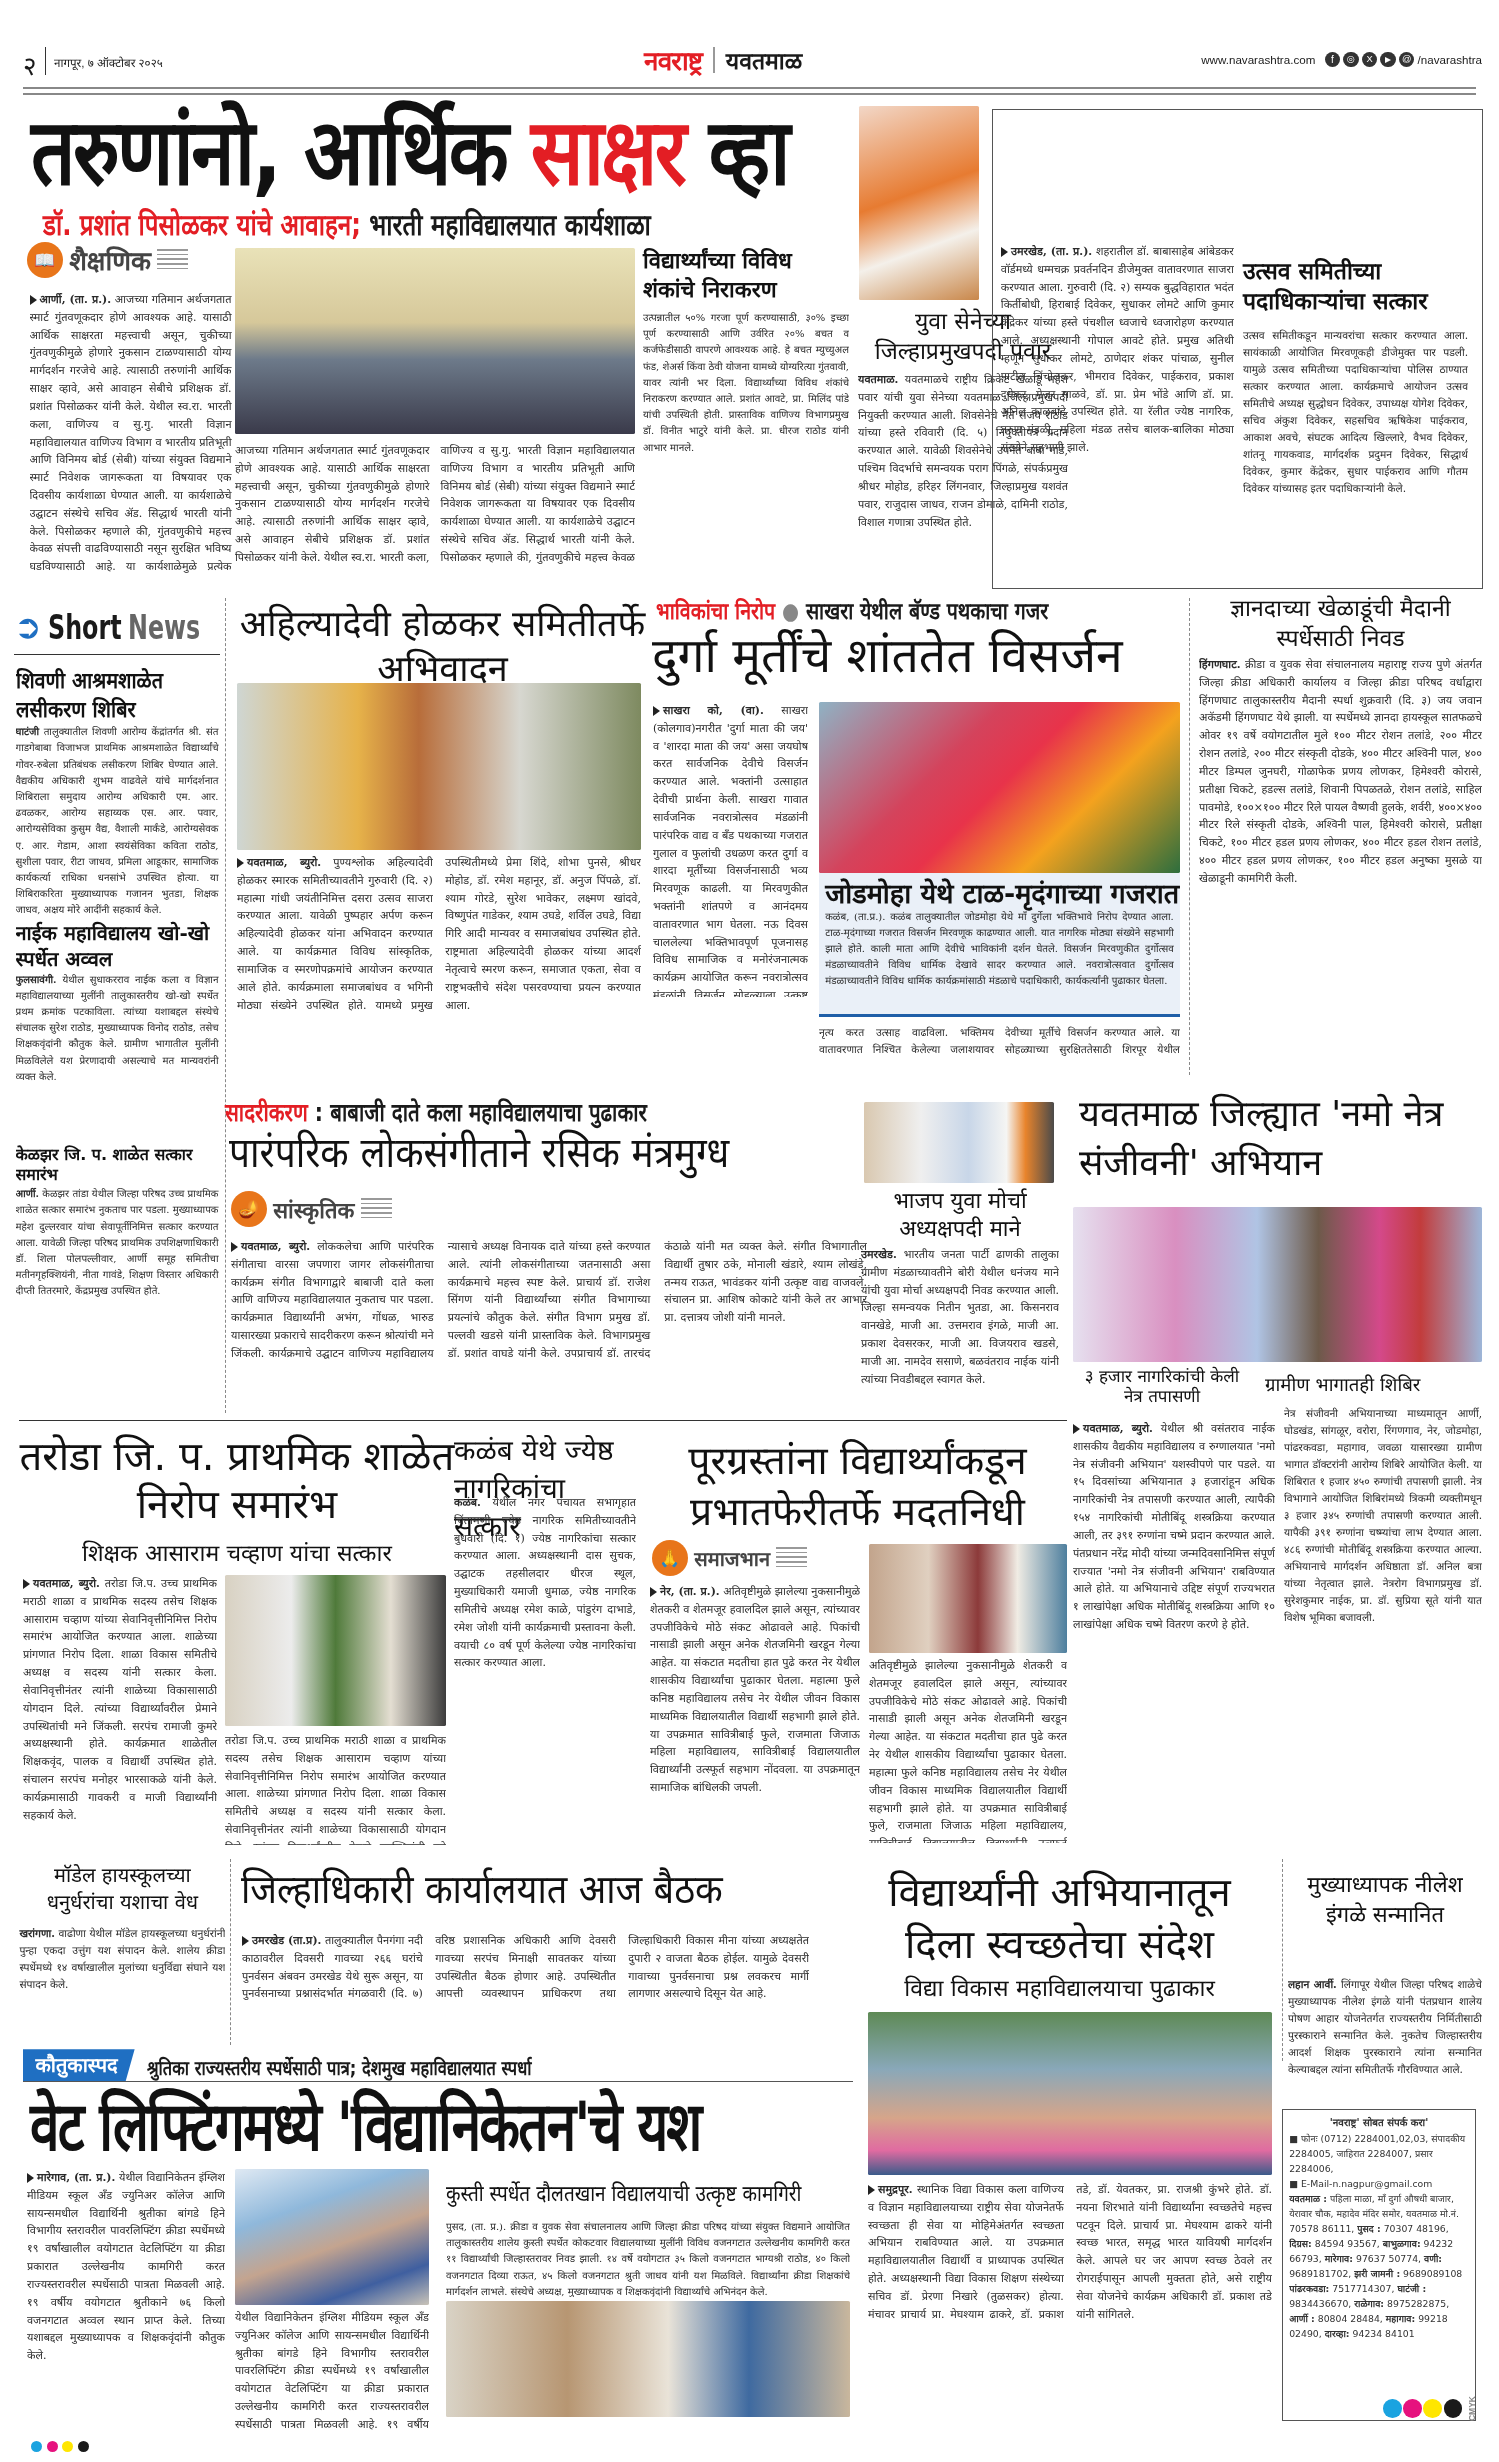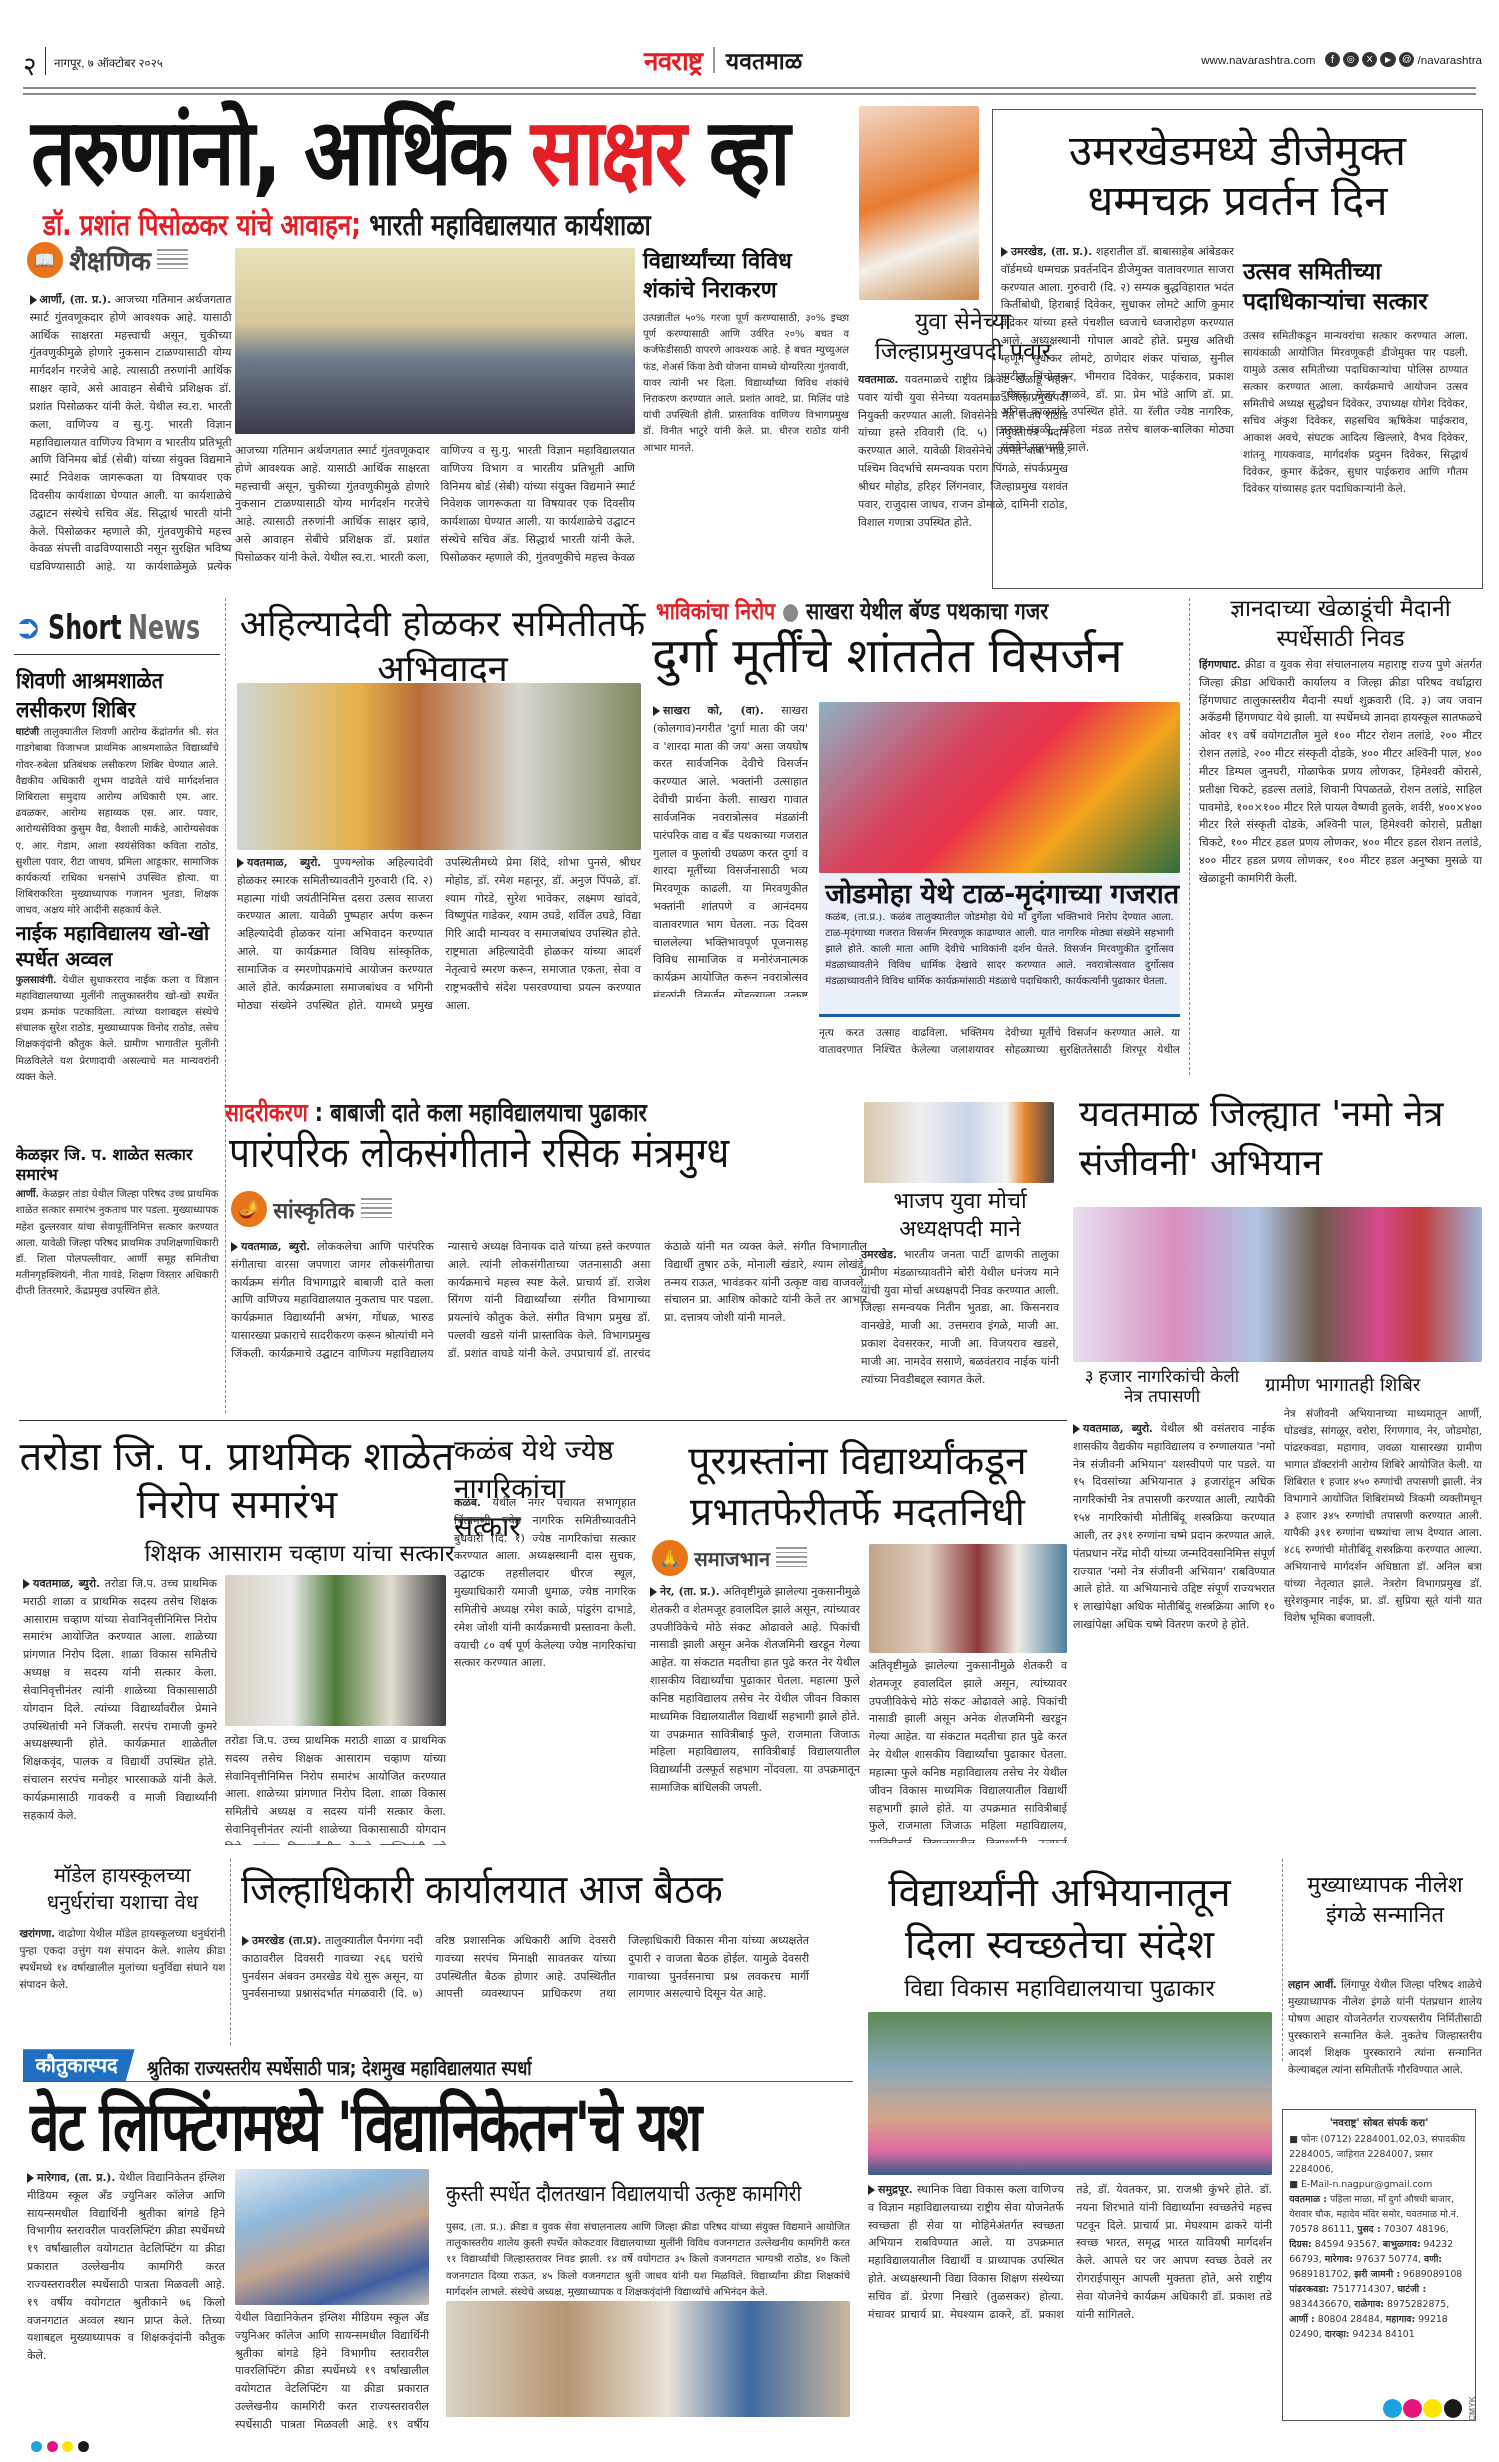--- a/index.html
+++ b/index.html
@@ -66,21 +66,20 @@
   <span>उत्पन्नातील ५०% गरजा पूर्ण करण्यासाठी, ३०% इच्छा पूर्ण करण्यासाठी आणि उर्वरित २०% बचत व कर्जफेडीसाठी वापरणे आवश्यक आहे. हे बचत म्युच्युअल फंड, शेअर्स किंवा ठेवी योजना यामध्ये योग्यरित्या गुंतवावी, यावर त्यांनी भर दिला. विद्यार्थ्यांच्या विविध शंकांचे निराकरण करण्यात आले. प्रशांत आवटे, प्रा. मिलिंद पांडे यांची उपस्थिती होती. प्रास्ताविक वाणिज्य विभागप्रमुख डॉ. विनीत भाटुरे यांनी केले. प्रा. धीरज राठोड यांनी आभार मानले.</span>
 </div>
 
 <div class="abs photo" style="left:859px;top:106px;width:120px;height:194px;background:linear-gradient(160deg,#f2d7c7 0%,#e77b31 45%,#f4f0ea 70%,#c9874a 100%)"></div>
 <div class="abs hls" style="left:858px;top:307px;width:210px;font-size:23px;text-align:center;line-height:1.3;font-weight:normal">युवा सेनेच्या जिल्हाप्रमुखपदी पवार</div>
 <div class="abs body" style="left:858px;top:371px;width:210px;height:210px;overflow:hidden">
   <b>यवतमाळ.</b> <span>यवतमाळचे राष्ट्रीय क्रिकेट खेळाडू महेश पवार यांची युवा सेनेच्या यवतमाळ जिल्हाप्रमुखपदी नियुक्ती करण्यात आली. शिवसेनेचे नेते संजय राठोड यांच्या हस्ते रविवारी (दि. ५) नियुक्तीपत्र प्रदान करण्यात आले. यावेळी शिवसेनेचे उपनेते बाबा गाडे, पश्चिम विदर्भाचे समन्वयक पराग पिंगळे, संपर्कप्रमुख श्रीधर मोहोड, हरिहर लिंगनवार, जिल्हाप्रमुख यशवंत पवार, राजुदास जाधव, राजन डोमाळे, दामिनी राठोड, विशाल गणात्रा उपस्थित होते.</span>
 </div>
 
 <div class="abs" style="left:992px;top:109px;width:491px;height:480px;border:1.6px solid #555">
-  <div class="hls" style="padding:15.5px 18.6px 7.8px;font-size:42px;text-align:center;font-weight:normal;line-height:1.2">उमरखेडमध्ये डीजेमुक्त धम्मचक्र प्रवर्तन दिन</div>
   <div class="body" style="position:absolute;left:7.8px;top:133px;width:233px;height:334px;overflow:hidden">
     <span class="tri"></span><b>उमरखेड, (ता. प्र.).</b> <span>शहरातील डॉ. बाबासाहेब आंबेडकर वॉर्डमध्ये धम्मचक्र प्रवर्तनदिन डीजेमुक्त वातावरणात साजरा करण्यात आला. गुरुवारी (दि. २) सम्यक बुद्धविहारात भदंत किर्तीबोधी, हिराबाई दिवेकर, सुधाकर लोमटे आणि कुमार केंद्रेकर यांच्या हस्ते पंचशील ध्वजाचे ध्वजारोहण करण्यात आले. अध्यक्षस्थानी गोपाल आवटे होते. प्रमुख अतिथी म्हणून सुधाकर लोमटे, ठाणेदार शंकर पांचाळ, सुनील पाटील चिंचोलकर, भीमराव दिवेकर, पाईकराव, प्रकाश दुधेकर, मेजर साळवे, डॉ. प्रा. प्रेम भोंडे आणि डॉ. प्रा. अनिल काळबांडे उपस्थित होते. या रॅलीत ज्येष्ठ नागरिक, तरुण मंडळी, महिला मंडळ तसेच बालक-बालिका मोठ्या संख्येने सहभागी झाले.</span>
   </div>
   <div class="hls" style="position:absolute;left:250px;top:147px;width:225px;font-size:23px;line-height:1.3">उत्सव समितीच्या पदाधिकाऱ्यांचा सत्कार</div>
   <div class="body" style="position:absolute;left:250px;top:217px;width:225px;height:248px;overflow:hidden;font-size:10.5px">
     <span>उत्सव समितीकडून मान्यवरांचा सत्कार करण्यात आला. सायंकाळी आयोजित मिरवणूकही डीजेमुक्त पार पडली. यामुळे उत्सव समितीच्या पदाधिकाऱ्यांचा पोलिस ठाण्यात सत्कार करण्यात आला. कार्यक्रमाचे आयोजन उत्सव समितीचे अध्यक्ष सुद्धोधन दिवेकर, उपाध्यक्ष योगेश दिवेकर, सचिव अंकुश दिवेकर, सहसचिव ऋषिकेश पाईकराव, आकाश अवचे, संघटक आदित्य खिल्लारे, वैभव दिवेकर, शांतनू गायकवाड, मार्गदर्शक प्रदुमन दिवेकर, सिद्धार्थ दिवेकर, कुमार केंद्रेकर, सुधार पाईकराव आणि गौतम दिवेकर यांच्यासह इतर पदाधिकाऱ्यांनी केले.</span>
   </div>
 </div>
 
 <div class="abs vdiv" style="left:225px;top:598px;height:815px"></div>
@@ -157,21 +156,21 @@
 <div class="abs hls" style="left:1265px;top:1374px;width:217px;font-size:18.6px;font-weight:normal">ग्रामीण भागातही शिबिर</div>
 <div class="abs body" style="left:1073px;top:1420px;width:202px;height:404px;overflow:hidden">
   <span class="tri"></span><b>यवतमाळ, ब्युरो.</b> <span>येथील श्री वसंतराव नाईक शासकीय वैद्यकीय महाविद्यालय व रुग्णालयात 'नमो नेत्र संजीवनी अभियान' यशस्वीपणे पार पडले. या १५ दिवसांच्या अभियानात ३ हजारांहून अधिक नागरिकांची नेत्र तपासणी करण्यात आली, त्यापैकी १५४ नागरिकांची मोतीबिंदू शस्त्रक्रिया करण्यात आली, तर ३९१ रुग्णांना चष्मे प्रदान करण्यात आले. पंतप्रधान नरेंद्र मोदी यांच्या जन्मदिवसानिमित्त संपूर्ण राज्यात 'नमो नेत्र संजीवनी अभियान' राबविण्यात आले होते. या अभियानाचे उद्दिष्ट संपूर्ण राज्यभरात १ लाखांपेक्षा अधिक मोतीबिंदू शस्त्रक्रिया आणि १० लाखांपेक्षा अधिक चष्मे वितरण करणे हे होते.</span>
 </div>
 <div class="abs body" style="left:1284px;top:1405px;width:198px;height:419px;overflow:hidden;font-size:10.5px">
   <span>नेत्र संजीवनी अभियानाच्या माध्यमातून आर्णी, घोडखंड, सांगळूर, वरोरा, रिंगणगाव, नेर, जोडमोहा, पांढरकवडा, महागाव, जवळा यासारख्या ग्रामीण भागात डॉक्टरांनी आरोग्य शिबिरे आयोजित केली. या शिबिरात १ हजार ४५० रुग्णांची तपासणी झाली. नेत्र विभागाने आयोजित शिबिरांमध्ये त्रिकमी व्यक्तीमधून ३ हजार ३४५ रुग्णांची तपासणी करण्यात आली. यापैकी ३९१ रुग्णांना चष्म्यांचा लाभ देण्यात आला. ४८६ रुग्णांची मोतीबिंदू शस्त्रक्रिया करण्यात आल्या. अभियानाचे मार्गदर्शन अधिष्ठाता डॉ. अनिल बत्रा यांच्या नेतृत्वात झाले. नेत्ररोग विभागप्रमुख डॉ. सुरेशकुमार नाईक, प्रा. डॉ. सुप्रिया सूते यांनी यात विशेष भूमिका बजावली.</span>
 </div>
 
 <div class="abs hdiv" style="left:19.4px;top:1420px;width:1048px"></div>
 <div class="abs hls" style="left:19.4px;top:1432px;width:435px;text-align:center;font-size:40px;font-weight:normal;line-height:1.2">तरोडा जि. प. प्राथमिक शाळेत निरोप समारंभ</div>
-<div class="abs hls" style="left:19.4px;top:1540px;width:435px;text-align:right;font-size:23px;font-weight:normal">शिक्षक आसाराम चव्हाण यांचा सत्कार</div>
+<div class="abs hls" style="left:19.4px;top:1540px;width:435px;text-align:center;font-size:23px;font-weight:normal">शिक्षक आसाराम चव्हाण यांचा सत्कार</div>
 <div class="abs photo" style="left:225px;top:1575px;width:221px;height:151px;background:linear-gradient(90deg,#d8d1c2 0%,#ececec 30%,#4f7a3a 50%,#e4ded2 75%,#3c3c3c 100%)"></div>
 <div class="abs body" style="left:23px;top:1575px;width:194px;height:268px;overflow:hidden">
   <span class="tri"></span><b>यवतमाळ, ब्युरो.</b> <span>तरोडा जि.प. उच्च प्राथमिक मराठी शाळा व प्राथमिक सदस्य तसेच शिक्षक आसाराम चव्हाण यांच्या सेवानिवृत्तीनिमित्त निरोप समारंभ आयोजित करण्यात आला. शाळेच्या प्रांगणात निरोप दिला. शाळा विकास समितीचे अध्यक्ष व सदस्य यांनी सत्कार केला. सेवानिवृत्तीनंतर त्यांनी शाळेच्या विकासासाठी योगदान दिले. त्यांच्या विद्यार्थ्यांवरील प्रेमाने उपस्थितांची मने जिंकली. सरपंच रामाजी कुमरे अध्यक्षस्थानी होते. कार्यक्रमात शाळेतील शिक्षकवृंद, पालक व विद्यार्थी उपस्थित होते. संचालन सरपंच मनोहर भारसाकळे यांनी केले. कार्यक्रमासाठी गावकरी व माजी विद्यार्थ्यांनी सहकार्य केले.</span>
 </div>
 <div class="abs body" style="left:225px;top:1732px;width:221px;height:113px;overflow:hidden">
   <span>तरोडा जि.प. उच्च प्राथमिक मराठी शाळा व प्राथमिक सदस्य तसेच शिक्षक आसाराम चव्हाण यांच्या सेवानिवृत्तीनिमित्त निरोप समारंभ आयोजित करण्यात आला. शाळेच्या प्रांगणात निरोप दिला. शाळा विकास समितीचे अध्यक्ष व सदस्य यांनी सत्कार केला. सेवानिवृत्तीनंतर त्यांनी शाळेच्या विकासासाठी योगदान दिले. त्यांच्या विद्यार्थ्यांवरील प्रेमाने उपस्थितांची मने जिंकली. सरपंच रामाजी कुमरे अध्यक्षस्थानी होते. कार्यक्रमात शाळेतील शिक्षकवृंद, पालक व विद्यार्थी उपस्थित होते. संचालन सरपंच मनोहर भारसाकळे यांनी केले. कार्यक्रमासाठी गावकरी व माजी विद्यार्थ्यांनी सहकार्य केले.</span>
 </div>
 
 <div class="abs hls" style="left:454px;top:1432px;width:182px;font-size:28px;font-weight:normal;line-height:1.35">कळंब येथे ज्येष्ठ नागरिकांचा सत्कार</div>
 <div class="abs body" style="left:454px;top:1494px;width:182px;height:349px;overflow:hidden;font-size:11px">

